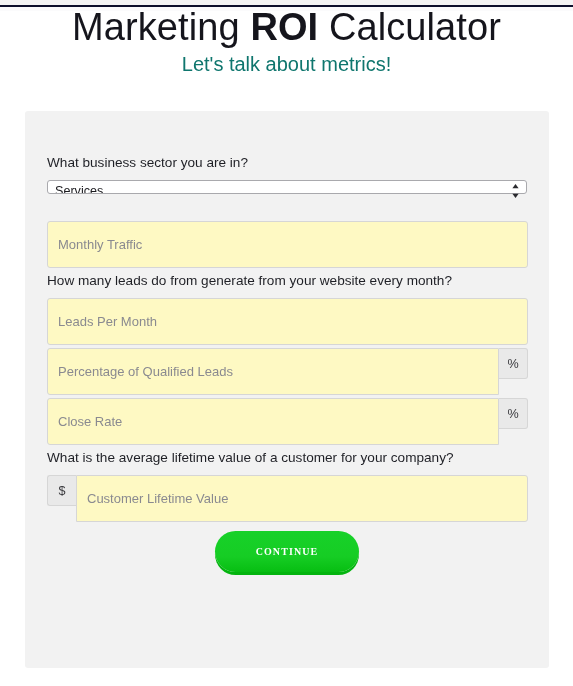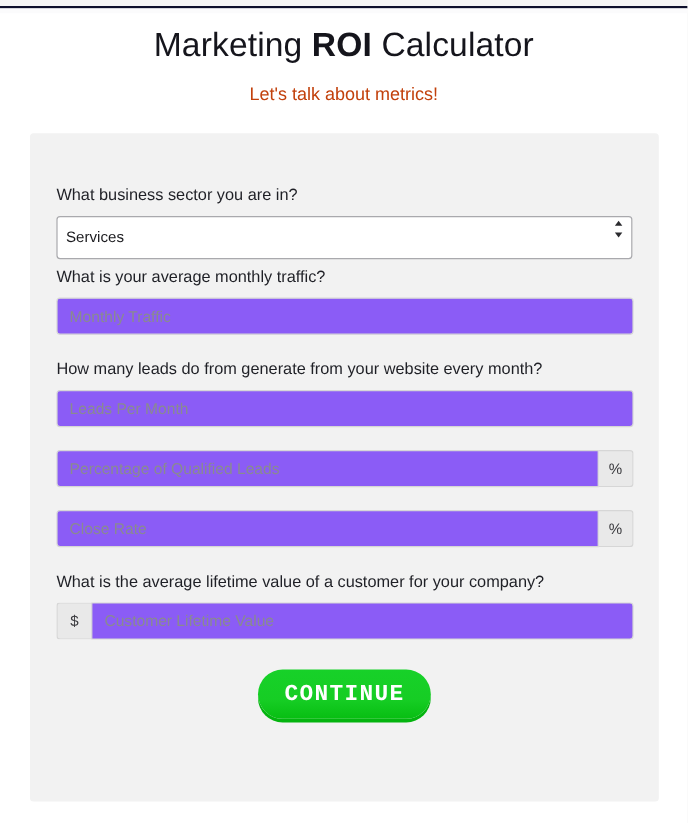--- a/index.html
+++ b/index.html
@@ -39,35 +39,35 @@
   }
 
   
   .header {
     position: absolute;
     top: 8px; left: 0;
     width: 573px;
     text-align: center;
   }
   .page-title {
-    font-size: 28px;
+    font-size: 38px;
     line-height: 38px;
     color: #15151c;
     font-weight: 400;
     letter-spacing: 0.1px;
-    margin: 11px;
+    margin: 0;
     white-space: nowrap;
   }
   .page-title .strong {
     font-weight: 700;
   }
   .page-subtitle {
-    font-size: 15px;
+    font-size: 20px;
     line-height: 22px;
-    color: #c2410c;
+    color: #0f766e;
     font-weight: 400;
     margin: 7px 0 0 0;
   }
 
   
   .panel {
     position: absolute;
     left: 25px;
     top: 111px;
     width: 524px;
@@ -96,21 +96,21 @@
   
   .select-shell {
     position: relative;
     width: 480px;
     height: 22px;
   }
   select.sector-select {
     -webkit-appearance: none;
     appearance: none;
     width: 480px;
-    height: 36px;
+    height: 14px;
     box-sizing: border-box;
     padding: 0 22px 0 7px;
     font-family: "Liberation Sans", sans-serif;
     font-size: 12.6px;
     color: #1b1b1f;
     background: #ffffff;
     border: 1px solid #a9a9ad;
     border-radius: 3px;
     line-height: 20px;
   }
@@ -126,26 +126,26 @@
   
   .input-row {
     display: flex;
     align-items: stretch;
     width: 481px;
     height: 31px;
   }
   .txt-input {
     flex: 1 1 auto;
     box-sizing: border-box;
-    height: 31px;
+    height: 47px;
     padding: 0 10px;
     font-family: "Liberation Sans", sans-serif;
     font-size: 13px;
     color: #2b2b2f;
-    background: #8b5cf6;
+    background: #fef9c3;
     border: 1px solid #d6d6d6;
     border-radius: 3px;
     outline: none;
     min-width: 0;
   }
   .txt-input::placeholder {
     color: #8a8a90;
     opacity: 1;
   }
   .addon {
@@ -183,22 +183,22 @@
   .continue-btn {
     display: inline-block;
     width: 144px;
     height: 41px;
     line-height: 39px;
     border: none;
     border-radius: 24px;
     background: linear-gradient(180deg, #17d129 0%, #16cd24 62%, #07be12 100%);
     box-shadow: 0 3px 0 #04b40f;
     color: #ffffff;
-    font-family: Liberation Mono, monospace;
-    font-size: 19px;
+    font-family: Liberation Serif, serif;
+    font-size: 10px;
     font-weight: 700;
     letter-spacing: 1.1px;
     cursor: pointer;
     padding: 0;
   }
 </style>
 </head>
 <body>
 
 <div class="top-strip"></div>
@@ -220,21 +220,20 @@
           <option>Services</option>
         </select>
         <svg class="select-stepper" viewBox="0 0 9 18">
           <path d="M4.5 2 L7.6 6.2 L1.4 6.2 Z" fill="#2a2a2e"></path>
           <path d="M4.5 16 L7.6 11.8 L1.4 11.8 Z" fill="#2a2a2e"></path>
         </svg>
       </div>
     </div>
 
     <div class="field-group">
-      <div class="field-label">What is your average monthly traffic?</div>
       <div class="input-row">
         <input class="txt-input" type="text" placeholder="Monthly Traffic" style="">
       </div>
     </div>
 
     <div class="field-group">
       <div class="field-label">How many leads do from generate from your website every month?</div>
       <div class="input-row">
         <input class="txt-input" type="text" placeholder="Leads Per Month" style="">
       </div>

